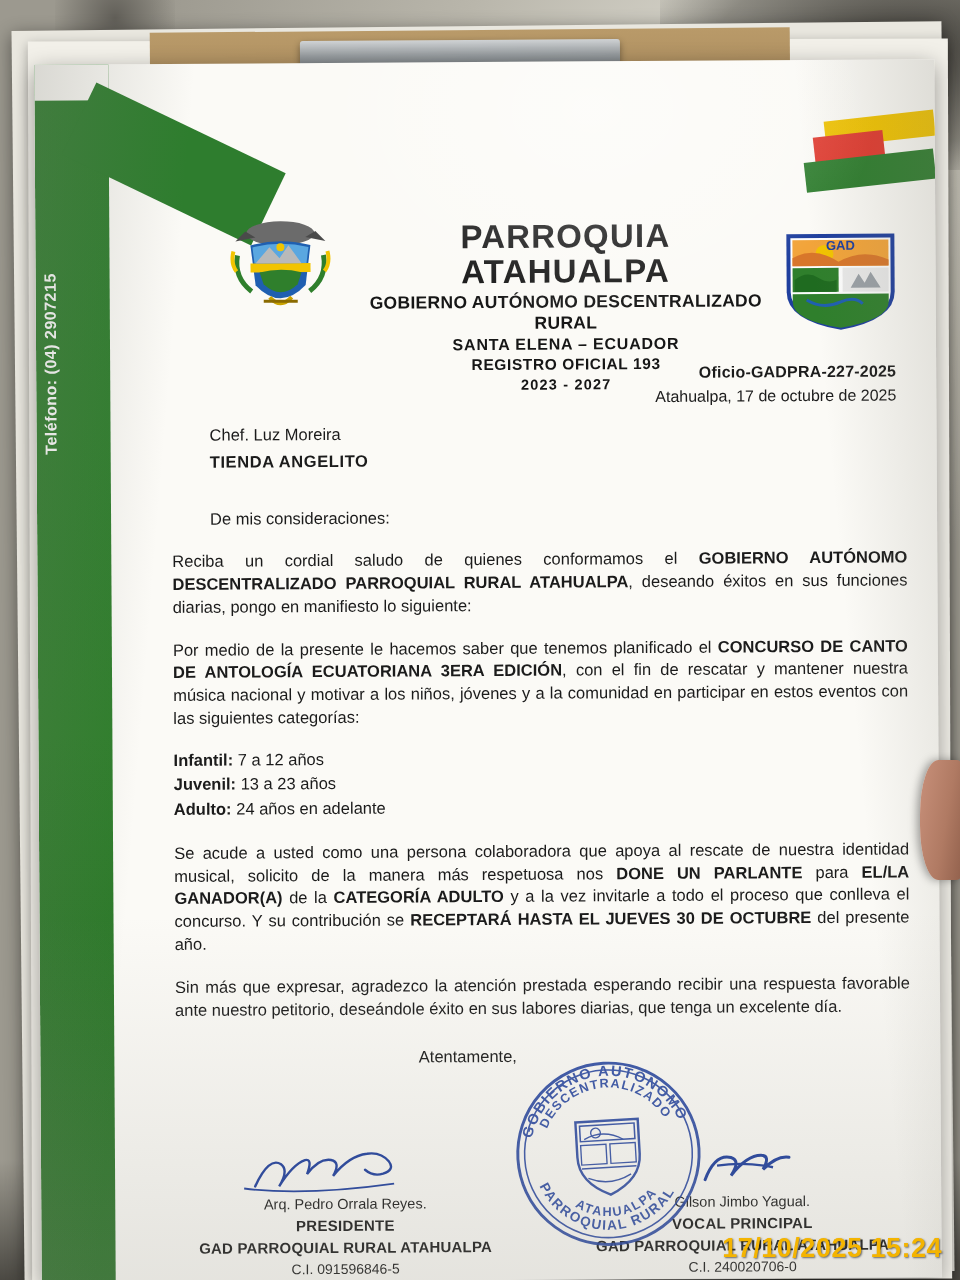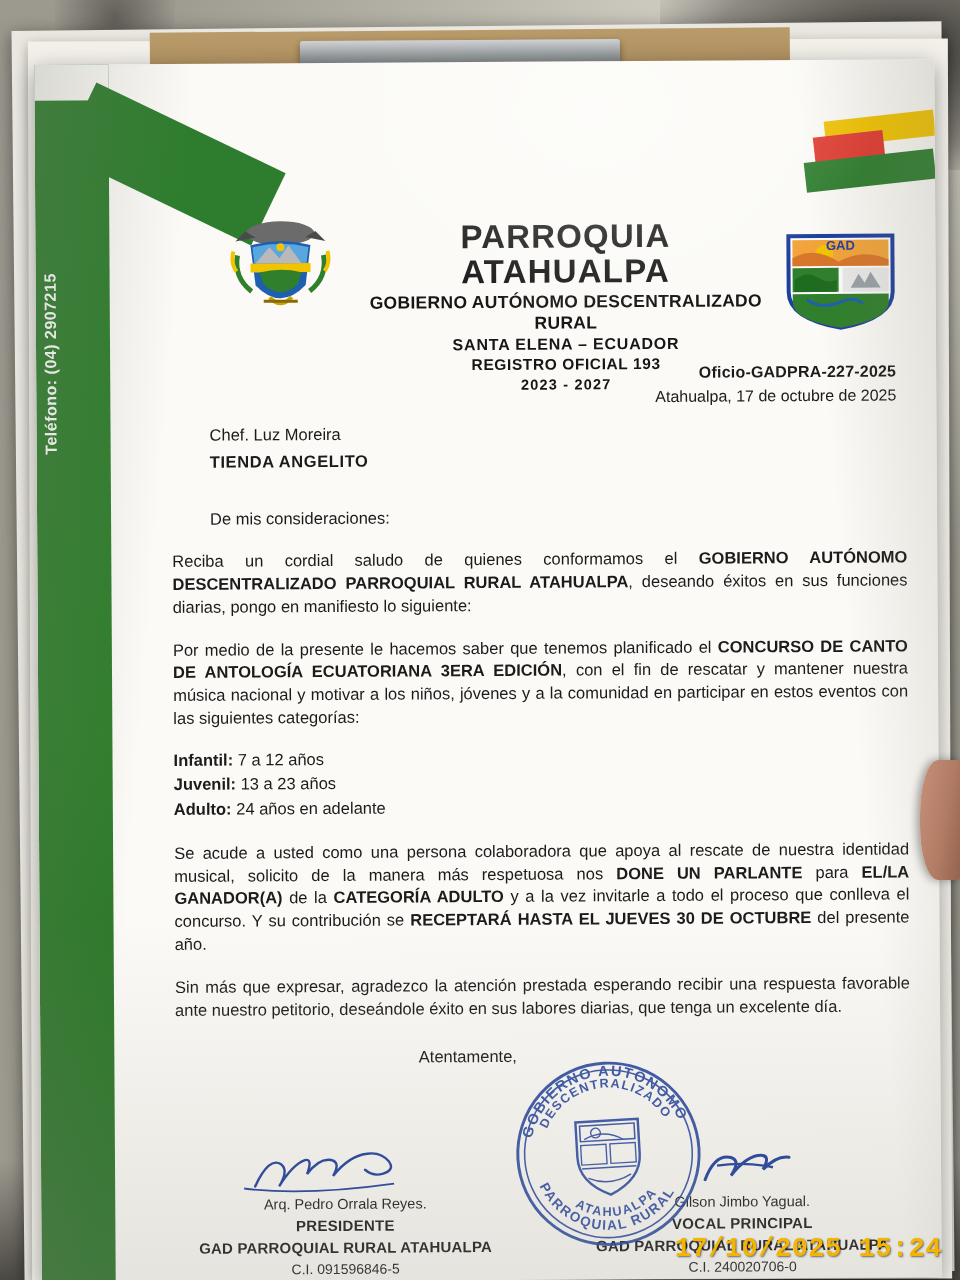--- a/index.html
+++ b/index.html
@@ -291,21 +291,21 @@
     width: 195px; height: 195px;
     z-index: 40;
     opacity: 0.88;
     transform: rotate(-3deg);
   }
 
   
   .timestamp {
     position: absolute;
     right: 18px; bottom: 16px;
-    font-family: Liberation Mono, monospace;
+    font-family: Liberation Sans, sans-serif;
     font-size: 27px;
     font-weight: bold;
     color: #f4b400;
     letter-spacing: 0.5px;
     text-shadow: 1px 1px 2px rgba(0,0,0,0.55);
     z-index: 90;
   }
 
   
   .finger {

